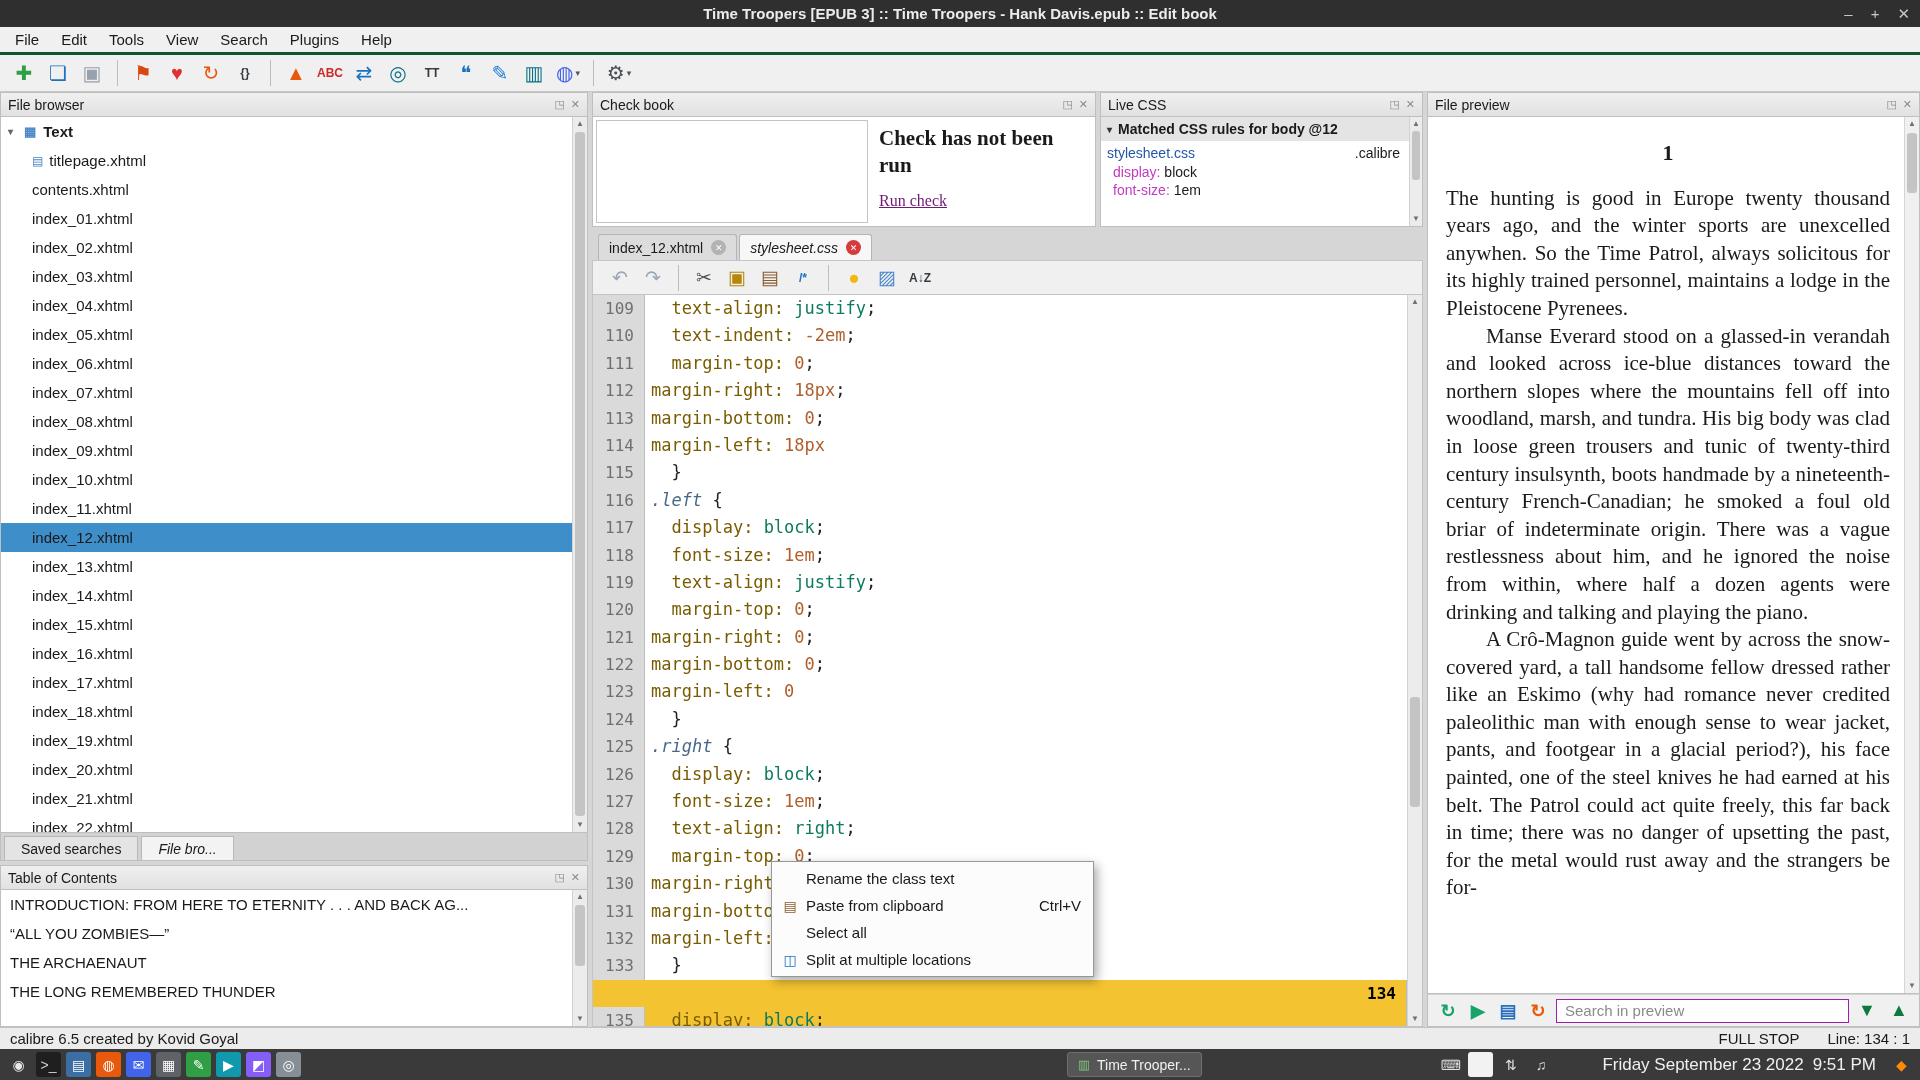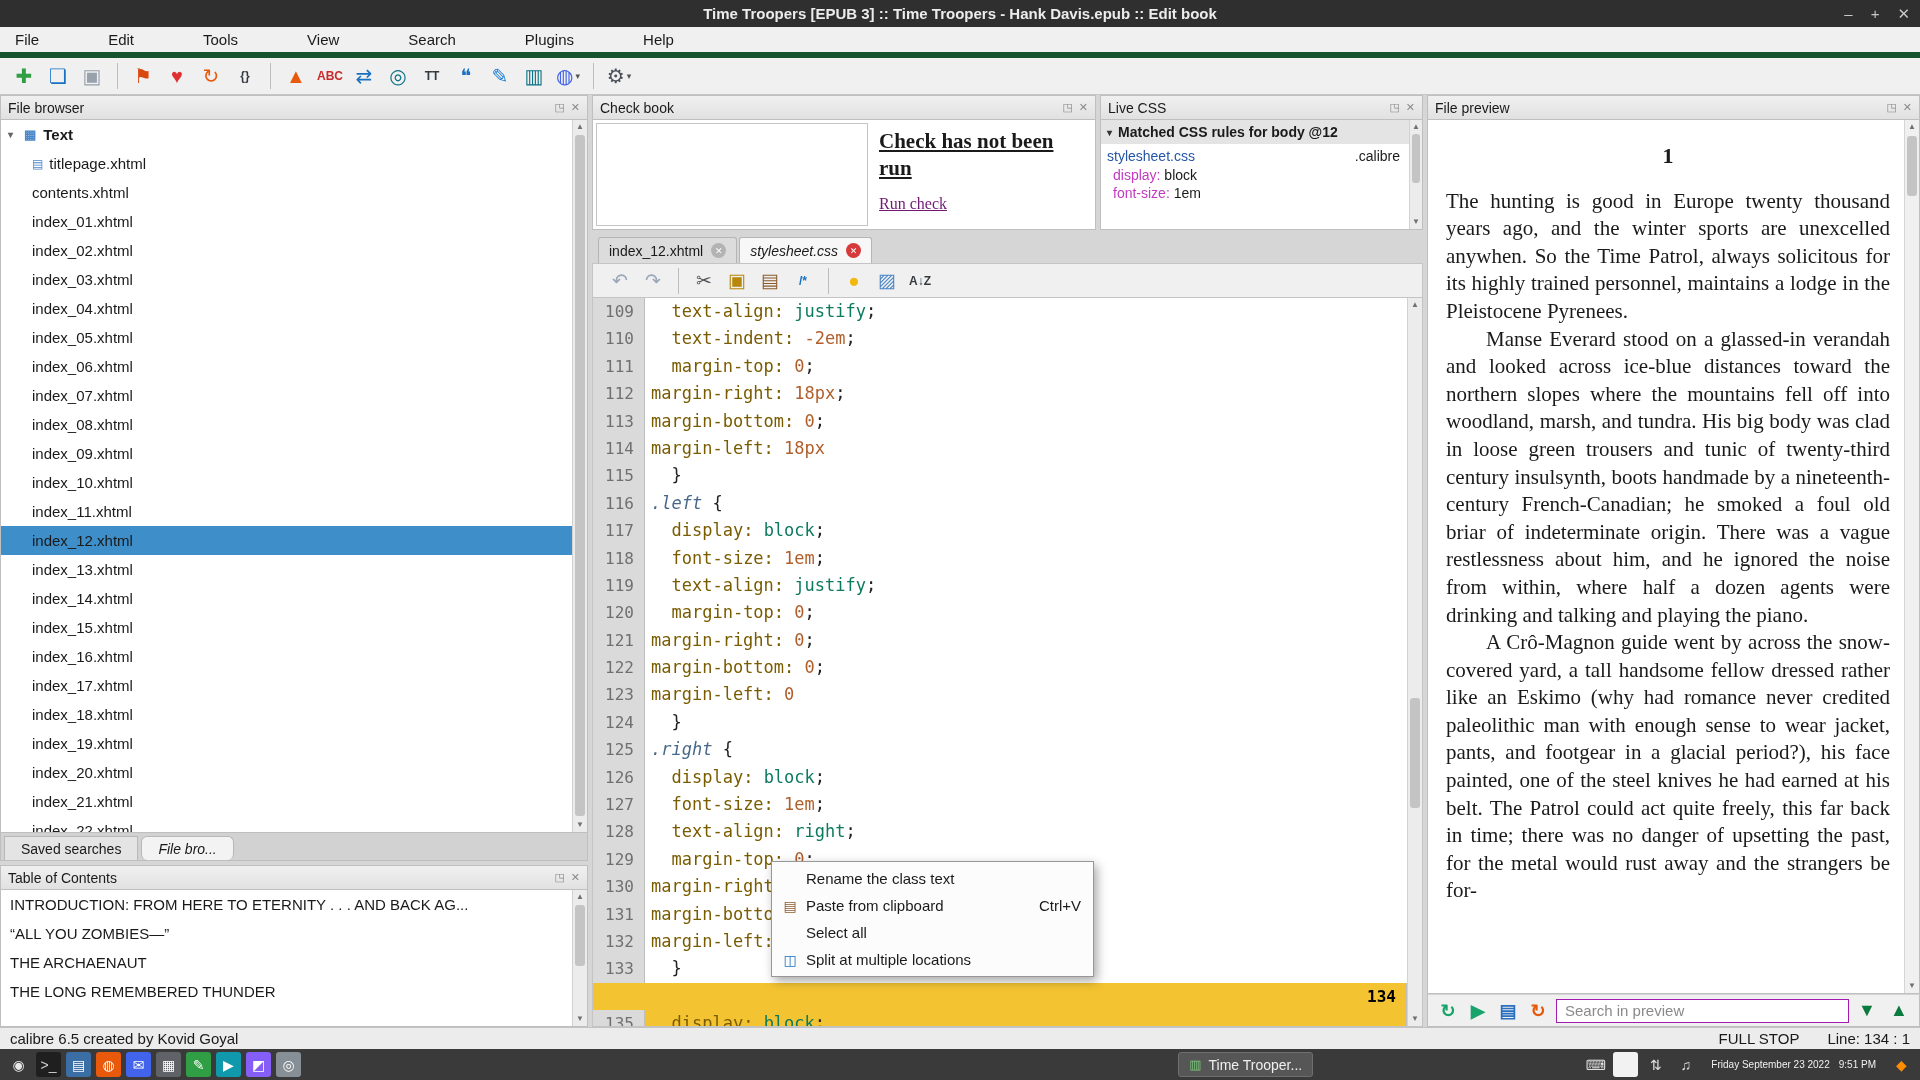--- a/index.html
+++ b/index.html
@@ -5,21 +5,21 @@
   *{margin:0;padding:0;box-sizing:border-box;}
   html,body{width:1920px;height:1080px;overflow:hidden;}
   body{font-family:"Liberation Sans",sans-serif;font-size:15px;color:#1a1a1a;background:#d6d6d6;display:flex;flex-direction:column;position:relative;}
 
   
   .titlebar{flex:0 0 27px;background:#2f2f2f;color:#ececec;display:flex;align-items:center;position:relative;}
   .titlebar .title{position:absolute;left:0;right:0;text-align:center;font-weight:bold;font-size:15px;}
   .win-controls{position:absolute;right:10px;display:flex;gap:18px;font-size:15px;color:#c8c8c8;z-index:2;}
 
   
-  .menubar{flex:0 0 28px;background:#f0f0f0;display:flex;align-items:center;padding:0 4px;border-bottom:6px solid #14532d;gap:47px;}
+  .menubar{flex:0 0 28px;background:#f0f0f0;display:flex;align-items:center;padding:0 4px;border-bottom:3px solid #14532d;}
   .menu-item{padding:4px 11px;}
   .toolbar{flex:0 0 37px;background:#f0f0f0;display:flex;align-items:center;padding:0 8px;gap:2px;border-bottom:1px solid #c6c6c6;}
   .tb-btn{min-width:32px;height:30px;display:flex;align-items:center;justify-content:center;border-radius:3px;font-size:20px;padding:0 2px;}
   .tb-btn .glyph{line-height:1;}
   .tb-btn.small-glyph .glyph{font-size:12px;font-weight:bold;letter-spacing:0;}
   .tb-btn .dd{font-size:9px;color:#555;margin-left:2px;}
   .tb-sep{width:1px;height:26px;background:#bdbdbd;margin:0 7px;}
   .ed-btn{min-width:30px;height:28px;display:flex;align-items:center;justify-content:center;font-size:19px;border-radius:3px;}
   .ed-btn.small-glyph .glyph{font-size:12px;font-weight:bold;}
 
@@ -45,31 +45,31 @@
   .tree-row{height:29px;display:flex;align-items:center;padding-left:7px;white-space:nowrap;}
   .tree-row .expander{width:16px;color:#666;font-size:10px;}
   .tree-row .icon.sec{color:#4a86c8;font-size:13px;margin-right:7px;}
   .tree-section{font-weight:bold;}
   .file-row{padding-left:31px;}
   .file-row .icon{color:#4a86c8;font-size:12px;margin-right:6px;}
   .file-row.selected{background:#3d8ec9;}
 
   .dock-tabs{flex:0 0 28px;background:#d2d2d2;border:1px solid #bfbfbf;border-top:none;display:flex;align-items:flex-end;padding-left:3px;gap:3px;}
   .dock-tab{height:24px;padding:0 16px;background:#e4e4e4;border:1px solid #b8b8b8;border-bottom:none;display:flex;align-items:center;font-size:14px;}
-  .dock-tab.active{background:#f3f3f3;font-style:italic;border-radius:6px;}
+  .dock-tab.active{background:#f3f3f3;font-style:italic;}
 
   .toc-panel{flex:0 0 162px;display:flex;flex-direction:column;margin-top:4px;min-height:0;}
   .toc-list-wrap{flex:1;background:#fff;border:1px solid #bfbfbf;border-top:none;overflow:hidden;position:relative;}
   .toc-row{height:29px;line-height:29px;padding:0 9px;white-space:nowrap;overflow:hidden;}
 
   
   .top-row{flex:0 0 135px;display:flex;gap:4px;min-width:0;}
   .check-panel{flex:1;display:flex;flex-direction:column;min-width:0;}
   .livecss-panel{flex:0 0 323px;display:flex;flex-direction:column;}
-  .check-body{flex:1;background:#fff;border:1px solid #bfbfbf;border-top:none;display:flex;min-height:0;text-decoration:underline;}
+  .check-body{flex:1;background:#fff;border:1px solid #bfbfbf;border-top:none;display:flex;min-height:0;}
   .check-list{flex:0 0 272px;margin:3px;border:1px solid #c4c4c4;background:#fff;}
   .check-msg{flex:1;padding:8px 4px 0 8px;font-family:"Liberation Serif",serif;}
   .check-msg .headline{font-size:21px;font-weight:bold;line-height:1.3;}
   .check-msg .runlink{color:#701a75;text-decoration:underline;font-size:16px;margin-top:12px;display:inline-block;}
   .livecss-body{flex:1;background:#fff;border:1px solid #bfbfbf;border-top:none;overflow:hidden;position:relative;font-size:14px;}
   .lc-head{background:#e4e4e4;font-weight:bold;padding:4px 6px;display:flex;gap:6px;align-items:center;}
   .lc-head .expander{font-size:10px;color:#333;}
   .lc-selline{display:flex;padding:4px 6px 2px;}
   .lc-file{color:#2456a6;}
   .lc-sel{margin-left:auto;padding-right:16px;}
@@ -123,21 +123,21 @@
   
   .statusbar{flex:0 0 22px;background:#ececec;border-top:1px solid #c2c2c2;display:flex;align-items:center;padding:0 10px;font-size:15px;}
   .sb-right{margin-left:auto;display:flex;gap:28px;}
   .taskbar{flex:0 0 31px;background:#3a3a3a;display:flex;align-items:center;padding:0 6px;gap:5px;color:#ddd;}
   .tk-group{display:flex;gap:5px;align-items:center;}
   .tk-icon{width:25px;height:25px;border-radius:3px;display:flex;align-items:center;justify-content:center;font-size:14px;}
   .tk-spacer.big{flex:4;}
   .tk-spacer.small{flex:1.2;}
   .tk-window{height:25px;background:#565656;border:1px solid #6e6e6e;border-radius:3px;display:flex;align-items:center;gap:7px;padding:0 10px;color:#f0f0f0;font-size:14px;max-width:160px;white-space:nowrap;}
   .tk-win-icon{color:#7bc47b;font-size:13px;}
-  .tk-clock{display:flex;gap:9px;color:#f0f0f0;font-size:10px;padding:0 8px;white-space:nowrap;}
+  .tk-clock{display:flex;gap:9px;color:#f0f0f0;font-size:17px;padding:0 8px;white-space:nowrap;margin-left:36px;}
 </style>
 </head>
 <body>
 
 <div class="titlebar">
   <span class="title">Time Troopers [EPUB 3] :: Time Troopers - Hank Davis.epub :: Edit book</span>
   <span class="win-controls">
     <span>–</span>
     <span>+</span>
     <span>✕</span>

